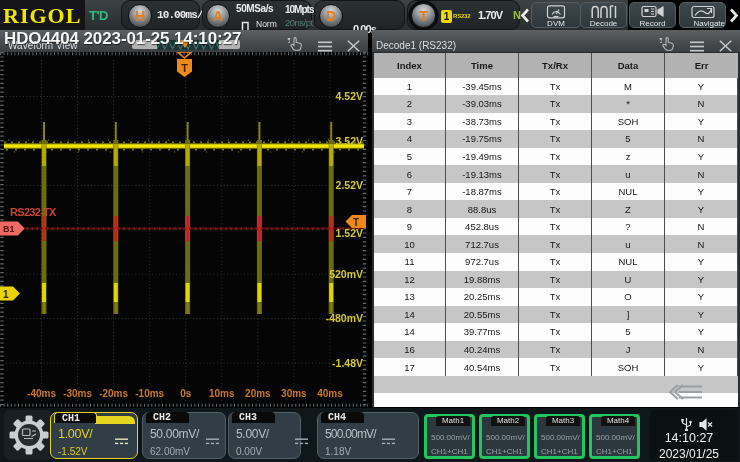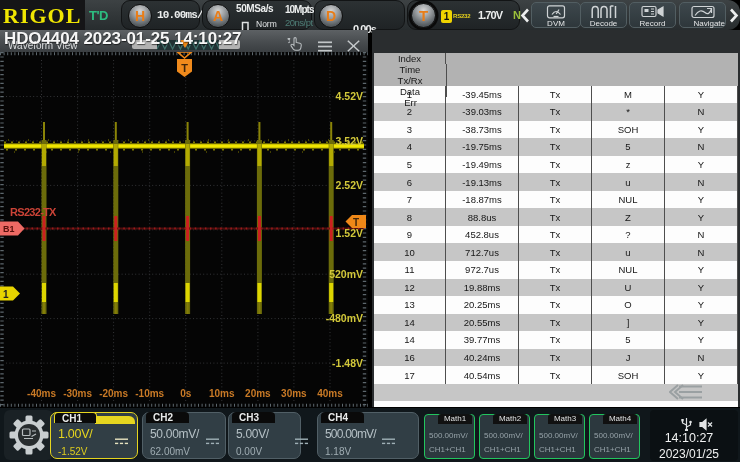--- a/index.html
+++ b/index.html
@@ -1,19 +1,19 @@
 <!DOCTYPE html>
 <html><head><meta charset="utf-8"><style>
 * { margin:0; padding:0; box-sizing:border-box; }
 html,body { width:740px; height:462px; overflow:hidden; background:#000;
   font-family:"Liberation Sans", sans-serif; }
 .abs { position:absolute; }
 
-#top { position:absolute; left:0; top:0; width:740px; height:30px;
-  background:linear-gradient(180deg,#3d4244 0%,#33383a 45%,#272c2e 100%);border-radius:12px; }
+#top { position:absolute; left:0; top:0; width:628px; height:30px;
+  background:linear-gradient(180deg,#3d4244 0%,#33383a 45%,#272c2e 100%); }
 #logoarea { position:absolute; left:0; top:0; width:85px; height:30px; background:#151517; }
 #logo { position:absolute; left:3px; top:3px; font-family:"Liberation Serif",serif; font-weight:bold;
   font-size:22px; color:#f0e602; letter-spacing:1px; }
 #td { position:absolute; left:89px; top:8px; font-size:13px; font-weight:bold; color:#2dbd80; letter-spacing:-0.5px; }
 .sect { position:absolute; top:0; height:30px; background:linear-gradient(180deg,#2c3133,#1f2325);
   border-radius:9px; border:1px solid #121415; }
 .circ { position:absolute; top:3px; width:24px; height:24px; border-radius:50%;
   background:radial-gradient(circle at 50% 28%, #d6d6d6 0%, #9b9fa2 35%, #595f63 72%, #3a3f42 100%);
   border:1px solid #101010; text-align:center; line-height:23px; font-size:14px; font-weight:bold; color:#e87d18; }
 .tw { color:#eceeee; font-weight:bold; }
@@ -23,38 +23,38 @@
 .mbtn svg { position:absolute; left:50%; transform:translateX(-50%); top:2px; }
 
 #wpanel { position:absolute; left:0; top:30px; width:368px; height:377px; background:#050505; }
 #dpanel { position:absolute; left:372px; top:30px; width:368px; height:377px; background:#2a2d2f; }
 .tbar { position:absolute; left:0; top:0; width:368px; height:22px;
   background:linear-gradient(180deg,#5d6164 0%,#484c4f 55%,#3a3e41 100%); }
 .tbar .ttl { position:absolute; left:8px; top:10px; font-size:10px; color:#dddfe0; }
 .tico { position:absolute; top:4px; }
 
 .dtable { position:absolute; left:2px; top:22.5px; width:364px; background:#c6c6c6; }
-.thead { display:flex; height:33px; background:#b2b2b2; font-weight:normal; font-size:9.5px; color:#181818;flex-direction:column; }
+.thead { display:flex; height:25px; background:#b2b2b2; font-weight:bold; font-size:9.5px; color:#181818; }
 .trow { display:flex; height:17.55px; font-size:9.5px; color:#161616; }
 .trow.odd { background:#fdfdfd; }
 .trow.even { background:#c6c6c6; }
 .c { display:flex; align-items:center; justify-content:center; height:100%; }
 .c0 { width:72px; } .c1,.c2,.c3 { width:73px; } .c4 { width:73px; }
 .thead .c, .trow:not(.blank) .c { border-right:1px solid #4e4e4e; }
 .thead .c4, .trow .c4 { border-right:none; }
 .blank { border:none; }
 
 #bot { position:absolute; left:0; top:407px; width:740px; height:55px; background:#10171b; border-top:1px solid #000; }
 .chbox { position:absolute; top:4px; width:88px; height:47px; background:#313e45; border:1px solid #515f66; border-radius:7px; }
 .chtab { position:absolute; left:3px; top:-1px; width:43px; height:11px; background:#0a0a0a;
-  border-radius:4px 4px 0 0; font-size:10px; font-weight:bold; color:#e8eaea; padding-left:7px; line-height:11px; }
+  border-radius:4px 4px 0 0; font-size:10px; font-weight:bold; color:#e8eaea; padding-left:7px; line-height:11px;font-family:Liberation Mono, monospace; }
 .l1 { position:absolute; left:7px; top:14px; font-size:12px; letter-spacing:-0.3px; color:#b6c1c6; }
 .l2 { position:absolute; left:7px; top:33px; font-size:10px; color:#a0adb3; }
 .dcic { position:absolute; left:64px; top:18px; }
-.mbox { position:absolute; top:6px; width:51px; height:45px; background:#2c383e; border:1px solid #22c55e; border-radius:4px; }
+.mbox { position:absolute; top:6px; width:51px; height:45px; background:#2c383e; border:3px solid #22c55e; border-radius:4px; }
 .mtab { position:absolute; right:2px; top:-1px; width:34px; height:10px; background:#111; border-radius:3px 3px 0 0;
   font-size:8px; color:#dfe1e2; text-align:center; line-height:10px; }
 .m1 { position:absolute; left:4px; top:16px; font-size:8px; color:#97a3a9; }
 .m2 { position:absolute; left:4px; top:30px; font-size:8px; color:#97a3a9; }
 #clock { position:absolute; left:650px; top:2px; width:88px; height:51px; background:#0b1013; border-radius:4px; }
 
 #bigtext { position:absolute; left:4px; top:29px; font-size:17px; font-weight:bold; color:#f6f6f6;
   text-shadow:0.5px 0.5px 1px rgba(0,0,0,0.6); white-space:nowrap; z-index:50; letter-spacing:-0.1px; }
 </style></head>
 <body>
@@ -263,20 +263,42 @@
 <text x="185.7" y="345">0s</text>
 <text x="221.8" y="345">10ms</text>
 <text x="257.9" y="345">20ms</text>
 <text x="293.9" y="345">30ms</text>
 <text x="330.0" y="345">40ms</text>
 </g>
 </svg>
 </div>
 
 <div id="dpanel">
+  <div class="tbar" style="background:linear-gradient(180deg,#5d6164 0%,#484c4f 55%,#3a3e41 100%);">
+    <div class="ttl" style="left:4px;">Decode1 (RS232)</div>
+    <div class="tico" style="left:287px;top:6px;"><svg width="17" height="15" viewBox="0 0 17 15">
+          <g stroke="#b9bec0" fill="none" stroke-width="1.05">
+            <path d="M2.8 4.2 l-2 -1.4 M3.2 2.6 l-2.6 0 M3 5.8 l-1.6 1"></path>
+            <path d="M7 8 L7 2.8 Q7 1.6 8.1 1.6 Q9.2 1.6 9.2 2.8 L9.2 6.4 L12.9 7.2 Q14.5 7.6 14.3 9.1 L13.8 12.2 Q13.4 14.3 11.3 14.3 L8.7 14.3 Q7.2 14.3 6.3 13.1 L4.2 10.1 Q3.5 9.1 4.4 8.4 Q5.2 7.9 6.1 8.7 L7 9.5 Z"></path>
+          </g>
+        </svg></div>
+    <div class="tico" style="left:318px;top:8px;"><svg width="14" height="11" viewBox="0 0 14 11">
+          <g stroke="#c2c6c8" stroke-width="1.7">
+            <line x1="0" y1="1.3" x2="14" y2="1.3"></line>
+            <line x1="0" y1="5.5" x2="14" y2="5.5"></line>
+            <line x1="0" y1="9.7" x2="14" y2="9.7"></line>
+          </g>
+        </svg></div>
+    <div class="tico" style="left:347px;top:8px;"><svg width="13" height="12" viewBox="0 0 13 12">
+          <g stroke="#c6cacc" stroke-width="1.5">
+            <line x1="0.8" y1="0.8" x2="12.2" y2="11.2"></line>
+            <line x1="12.2" y1="0.8" x2="0.8" y2="11.2"></line>
+          </g>
+        </svg></div>
+  </div>
   <div class="dtable">
 <div class="thead">
         <div class="c c0">Index</div>
         <div class="c c1">Time</div>
         <div class="c c2">Tx/Rx</div>
         <div class="c c3">Data</div>
         <div class="c c4">Err</div>
       </div>
 <div class="trow odd">
         <div class="c c0">1</div>

